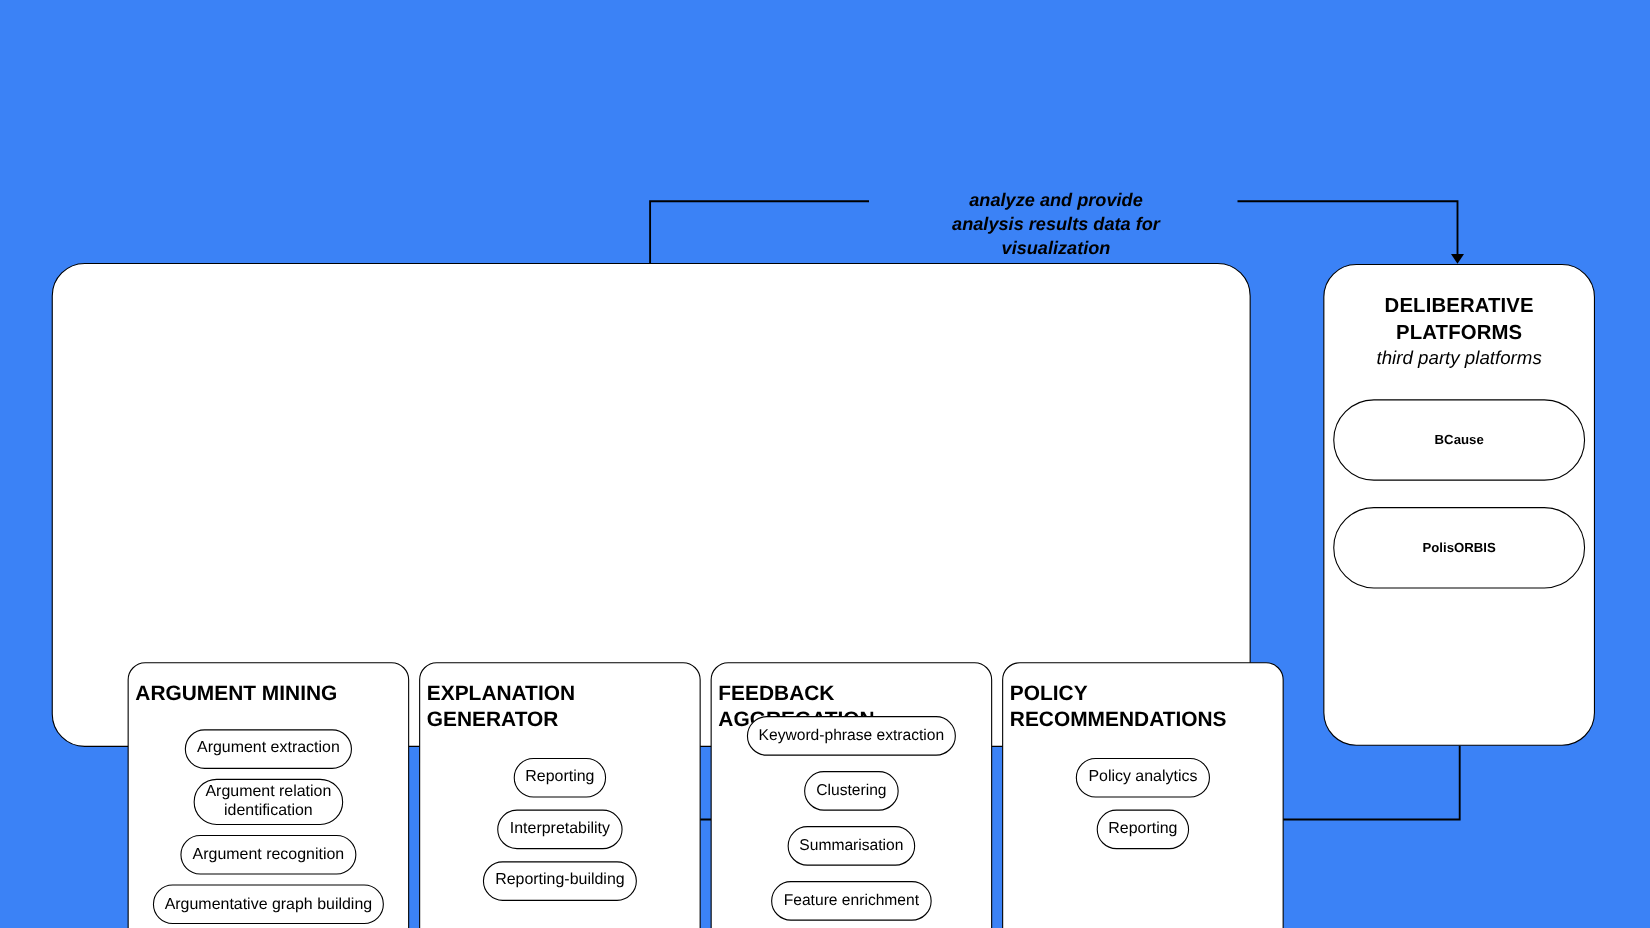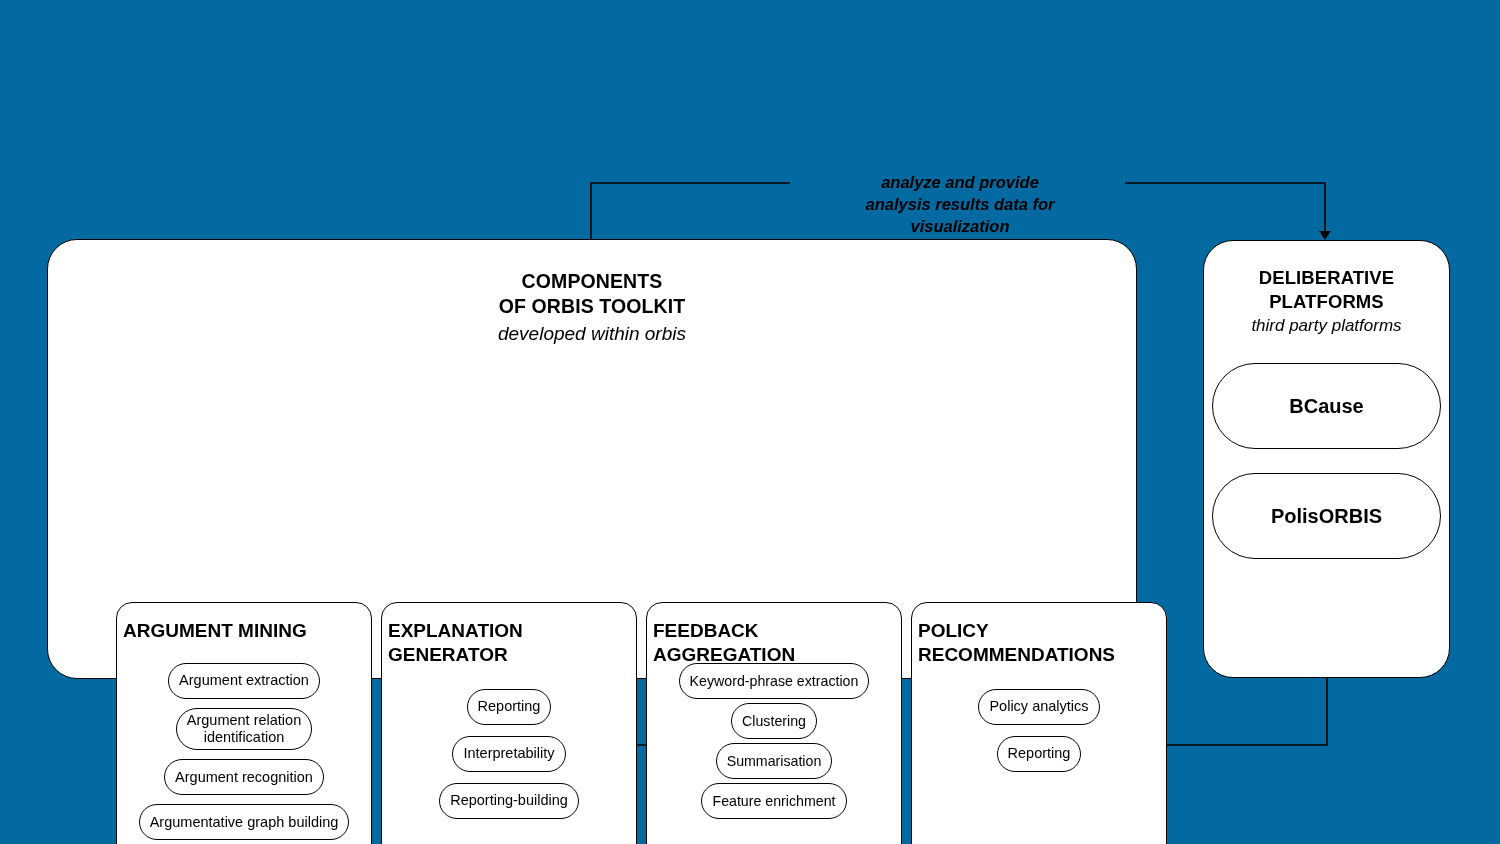--- a/index.html
+++ b/index.html
@@ -9,21 +9,21 @@
     background: #ffffff;
   }
   body {
     font-family: "Liberation Sans", sans-serif;
     color: #000000;
   }
   #canvas {
     position: relative;
     width: 1500px;
     height: 844px;
-    background: #0369a1;
+    background: #3b82f6;
     overflow: hidden;
   }
 
   
   #connectors {
     position: absolute;
     left: 0;
     top: 0;
     width: 1500px;
     height: 844px;
@@ -130,21 +130,21 @@
     left: 8px;
     right: 8px;
     top: 60px;
     display: flex;
     flex-direction: column;
     gap: 9px;
     align-items: center;
   }
   #column-1 .column-items,
   #column-3 .column-items { top: 86px; gap: 11px; }
-  #column-2 .column-items { top: 60px; gap: 4px; }
+  #column-2 .column-items { top: 48px; gap: 14px; }
 
   .pill {
     border: 1.4px solid #000000;
     border-radius: 999px;
     background: #ffffff;
     min-height: 36px;
     display: flex;
     align-items: center;
     justify-content: center;
     text-align: center;
@@ -163,27 +163,27 @@
     right: 8px;
     top: 122px;
     display: flex;
     flex-direction: column;
     gap: 24px;
   }
   .platform-pill {
     border: 1.6px solid #000000;
     border-radius: 999px;
     background: #ffffff;
-    height: 86px;
+    height: 74px;
     display: flex;
     align-items: center;
     justify-content: center;
     text-align: center;
     font-weight: bold;
-    font-size: 20px;
+    font-size: 12px;
     box-sizing: border-box;
   }
 </style>
 </head>
 <body>
 
 <div id="canvas">
 
   <svg id="connectors" viewBox="0 0 1500 844" width="1500" height="844" xmlns="http://www.w3.org/2000/svg">
     <defs>
@@ -207,25 +207,20 @@
   </svg>
 
   <div class="arrow-caption" id="caption-top">analyze and provide
 analysis results data for
 visualization</div>
 
   <div class="arrow-caption" id="caption-bottom">provides data
 for elaboration</div>
 
   <div class="panel" id="panel-toolkit">
-    <div class="panel-header">
-      <div class="panel-title">COMPONENTS
-OF ORBIS TOOLKIT</div>
-      <div class="panel-subtitle">developed within orbis</div>
-    </div>
 
     <div class="column" id="column-0">
       <div class="column-title">ARGUMENT MINING</div>
       <div class="column-items">
         <div class="pill">Argument  extraction</div>
         <div class="pill">Argument  relation
 identification</div>
         <div class="pill">Argument  recognition</div>
         <div class="pill">Argumentative  graph  building</div>
       </div>

